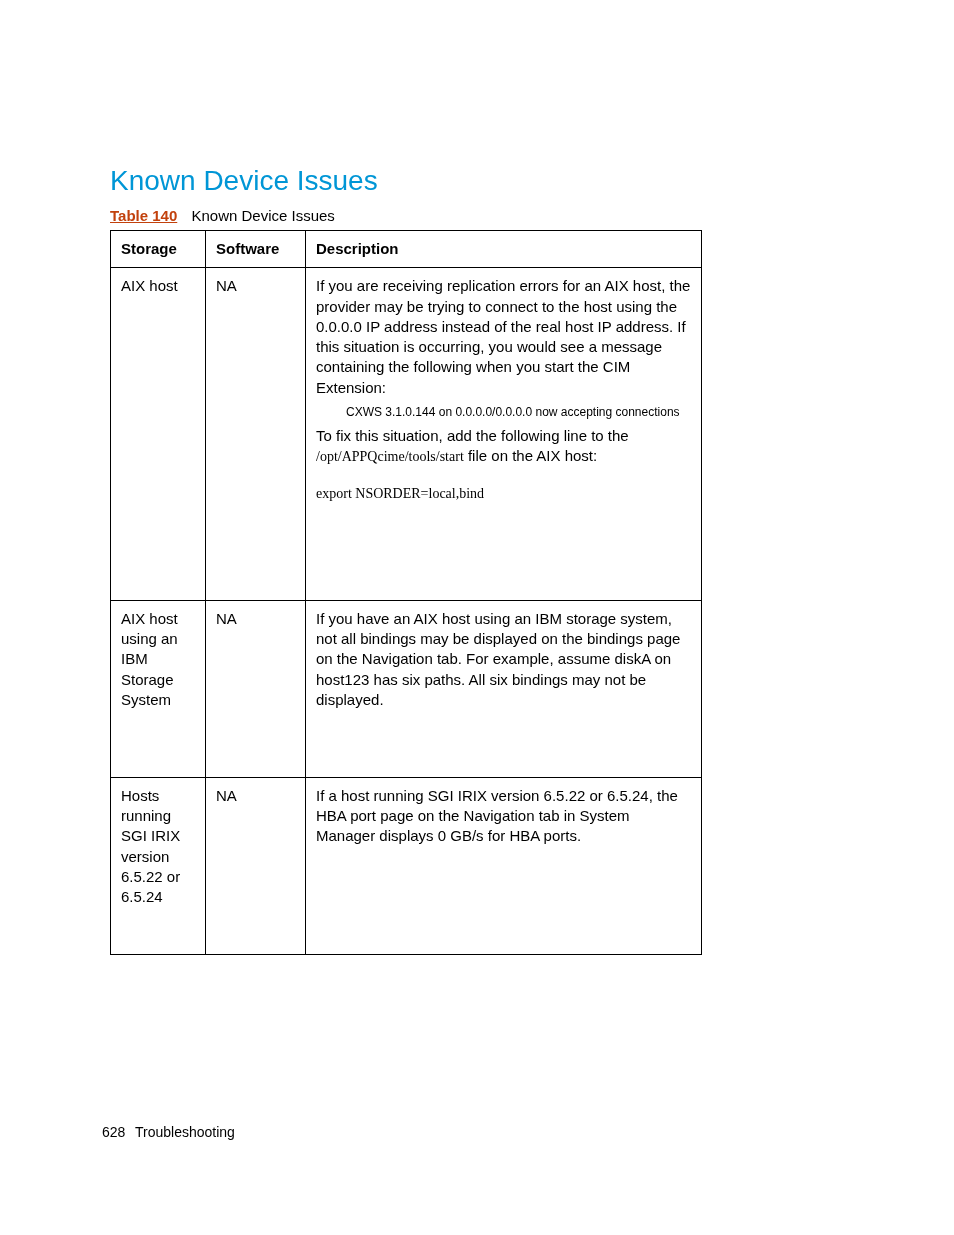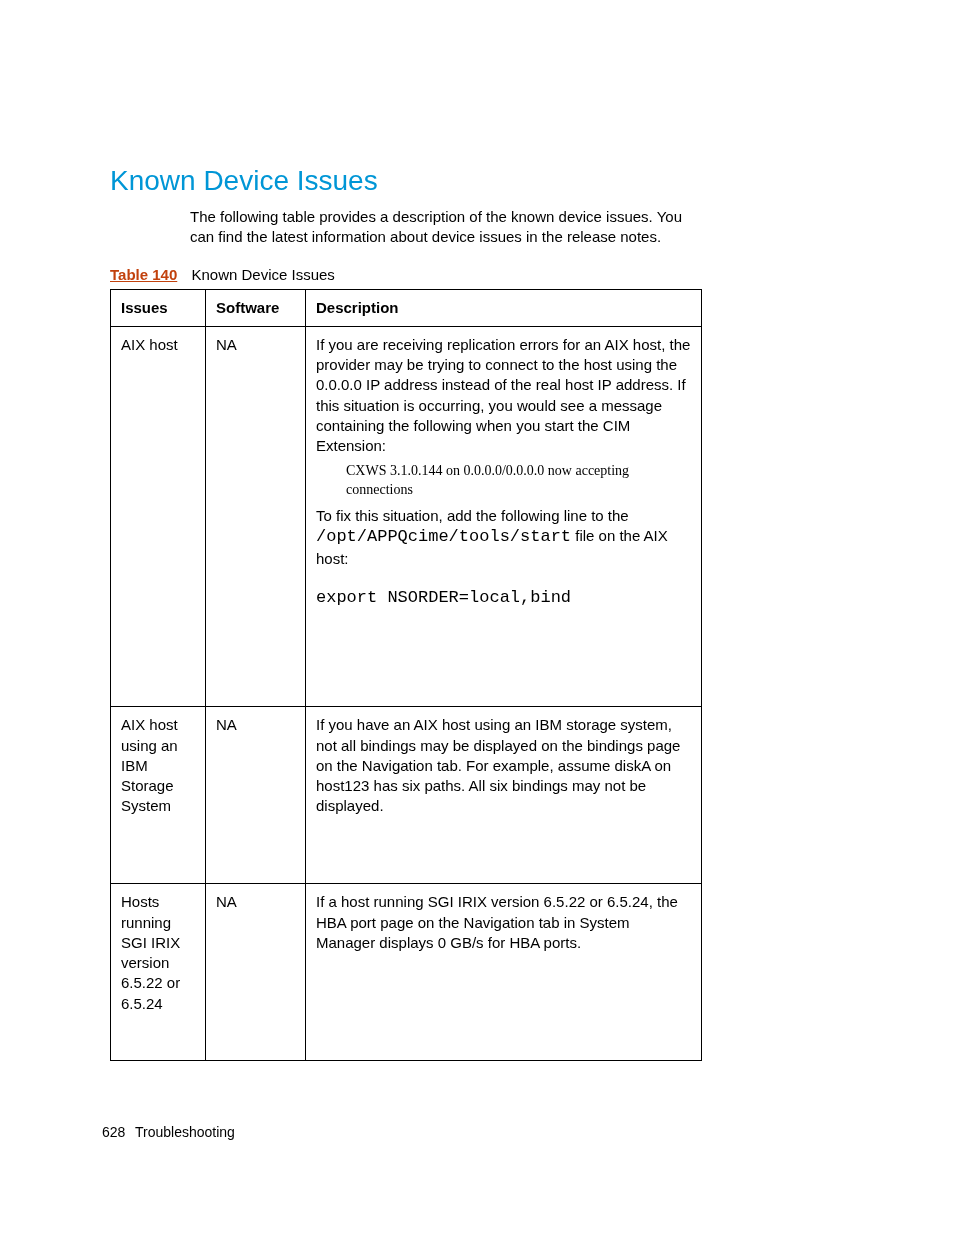--- a/index.html
+++ b/index.html
@@ -60,29 +60,29 @@
   table.issues th {
     font-weight: 600;
   }
   col.c1 { width: 95px; }
   col.c2 { width: 100px; }
   col.c3 { width: auto; }
   .desc p {
     margin: 0 0 6px 0;
   }
   .code-block {
-    font-family: Liberation Serif, serif;
-    font-size: 14px;
+    font-family: Liberation Sans, sans-serif;
+    font-size: 12px;
     margin: 4px 0 6px 30px;
     white-space: pre-wrap;
     word-break: break-word;
   }
   .inline-code {
-    font-family: Liberation Mono, monospace;
-    font-size: 17px;
+    font-family: Liberation Serif, serif;
+    font-size: 14px;
   }
   .row-tall td {
     height: 160px;
     margin-left: 40px;
   }
   .footer {
     position: absolute;
     bottom: 95px;
     left: 102px;
     font-size: 14px;
@@ -91,36 +91,35 @@
     margin-right: 6px;
   }
 </style>
 </head>
 <body>
 
 <div class="page">
 
   <h1 class="section-title">Known Device Issues</h1>
 
-  <p class="intro">The following table provides a description of the known device issues. You can find the latest information about device issues in the release notes.</p>
 
   <p class="table-label">
     <span class="tbl">Table 140</span>
     <span class="cap">Known Device Issues</span>
   </p>
 
   <table class="issues">
     <colgroup>
       <col class="c1">
         <col class="c2">
         <col class="c3">
     </colgroup>
     <thead>
       <tr>
-        <th>Issues</th>
+        <th>Storage</th>
         <th>Software</th>
         <th>Description</th>
       </tr>
     </thead>
     <tbody>
       <tr>
         <td>AIX host</td>
         <td>NA</td>
         <td class="desc" style="padding-bottom:90px;">
           <p>If you are receiving replication errors for an AIX host, the provider may be trying to connect to the host using the 0.0.0.0 IP address instead of the real host IP address. If this situation is occurring, you would see a message containing the following when you start the CIM Extension:</p>

